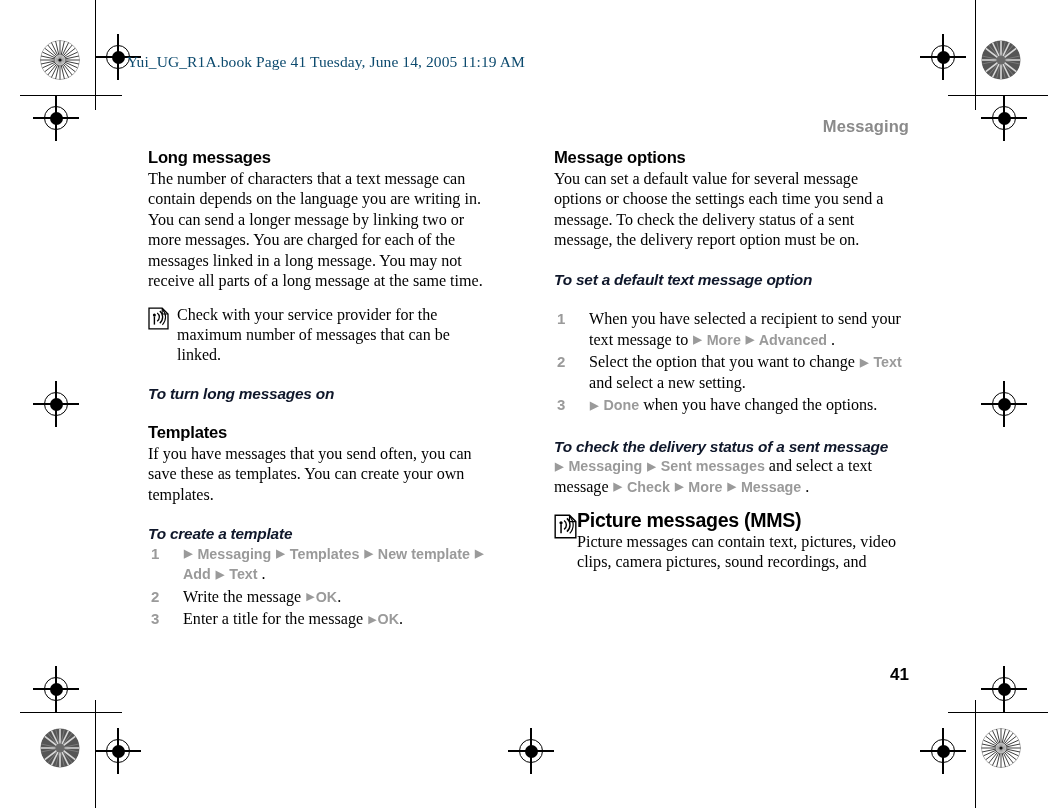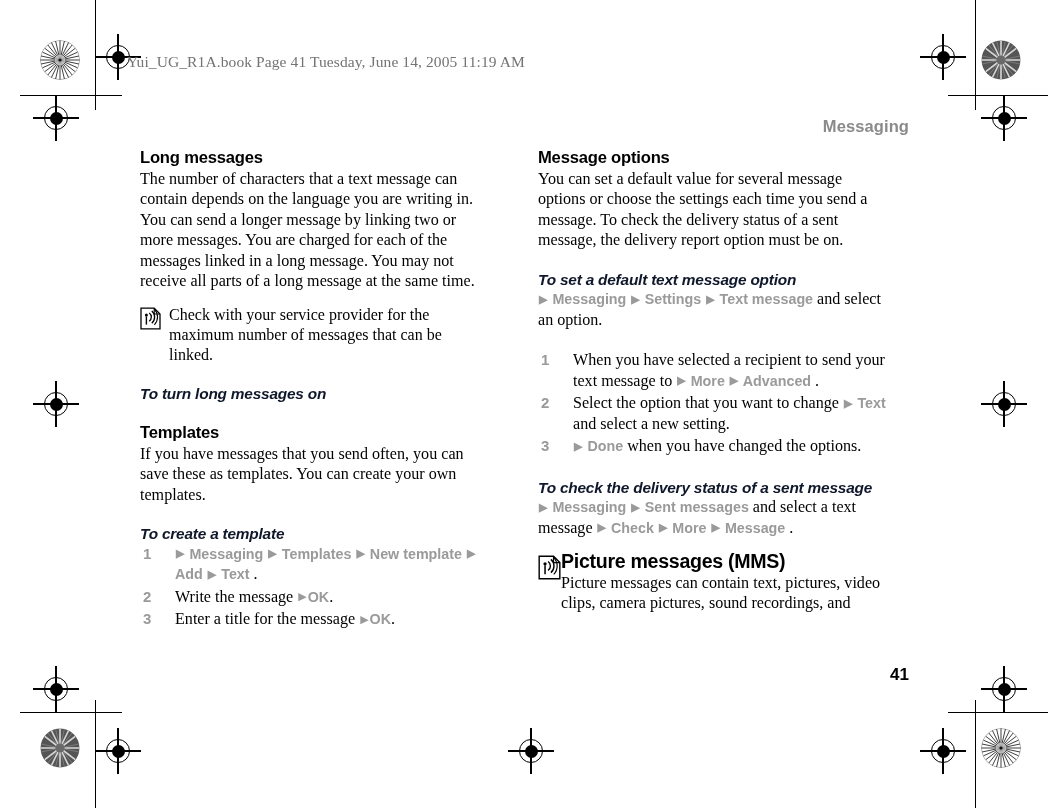--- a/index.html
+++ b/index.html
@@ -63,21 +63,21 @@
   }
 
   .filebar {
     position: absolute;
     left: 32px;
     top: 53px;
     font-family: "Liberation Serif", serif;
     font-size: 15.5px;
     letter-spacing: 0.1px;
     white-space: nowrap;
-    color: #737373;
+    color: #0c4a6e;
     text-align: right;
   }
 
   .running-head {
     position: absolute;
     right: 66px;
     top: 117px;
     font-family: "Liberation Sans", sans-serif;
     font-weight: bold;
     font-size: 16.5px;
@@ -96,21 +96,21 @@
   }
 
   .columns {
     position: absolute;
     left: 45px;
     top: 148px;
     width: 795px;
     display: flex;
     gap: 49px;
   }
-  .col { width: 349px; }
+  .col { width: 349px; margin-left: 8px; }
 
   h2.sec {
     font-family: "Liberation Sans", sans-serif;
     font-weight: bold;
     font-size: 16.6px;
     margin: 0 0 1px 0;
     line-height: 1.18;
     color: #000;
     letter-spacing: -0.2px;
   }
@@ -493,23 +493,20 @@
     </div>
 
     <div class="col">
 
       <h2 class="sec first">Message options</h2>
       <p class="body">You can set a default value for several message options or choose the settings each time you send a message. To check the delivery status of a sent message, the delivery report option must be on.</p>
 
       <div class="spacer-lg"></div>
 
       <h3 class="proc">To set a default text message option</h3>
-      <p class="body">
-        <span class="nav"><span class="arrow">▶</span><span> Messaging </span><span class="arrow">▶</span><span> Settings </span><span class="arrow">▶</span><span> Text message </span></span><span> and select an option.</span>
-      </p>
 
       <div class="spacer-lg"></div>
 
       <ol class="steps">
         <li>
           <span class="num">1</span>
           <span>When you have selected a recipient to send your text message to </span><span class="nav"><span class="arrow">▶</span><span> More </span><span class="arrow">▶</span><span> Advanced </span></span><span>.</span>
         </li>
         <li>
           <span class="num">2</span>

